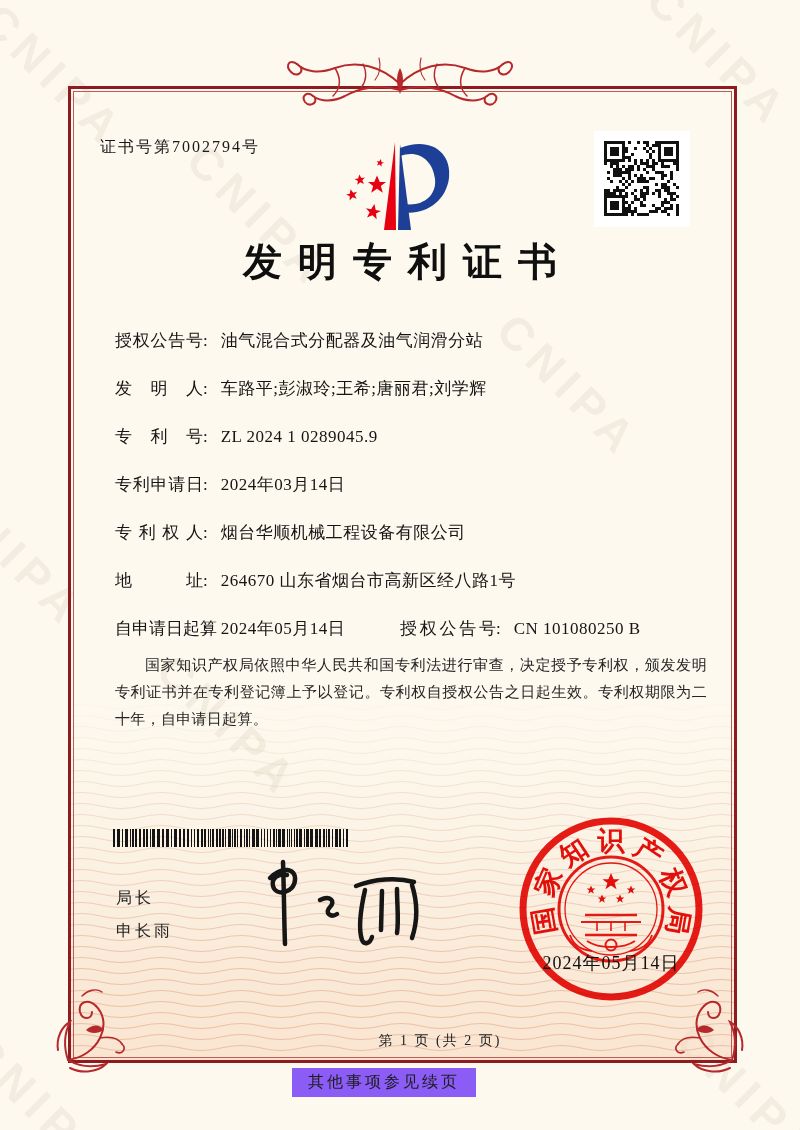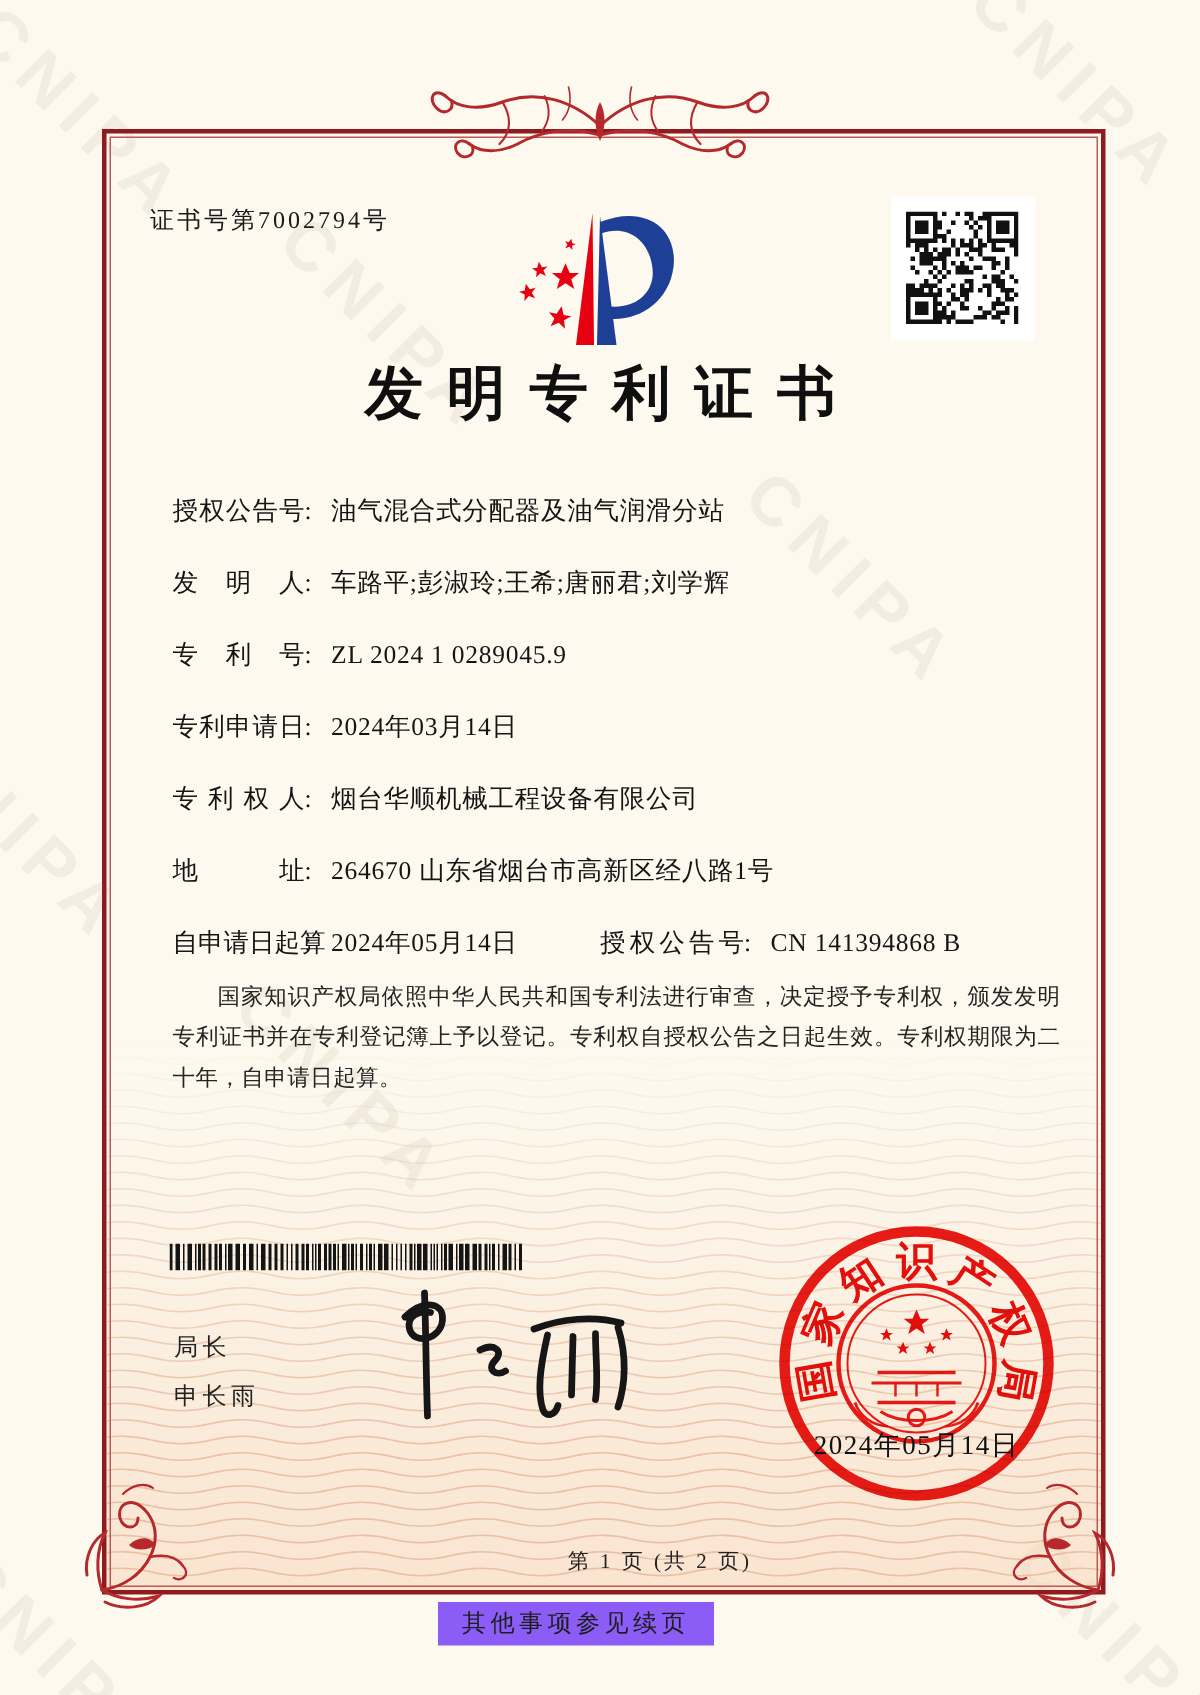--- a/index.html
+++ b/index.html
@@ -195,21 +195,21 @@
   </div>
   <div class="frow" style="top:521px;">
     <span class="flabel">专利权人</span><span>:</span><span class="fvalue">烟台华顺机械工程设备有限公司</span>
   </div>
   <div class="frow" style="top:569px;">
     <span class="flabel">地址</span><span>:</span><span class="fvalue">264670 山东省烟台市高新区经八路1号</span>
   </div>
   <div class="frow" style="top:617px;">
     <span class="flabel">自申请日起算</span><span>:</span><span class="fvalue">2024年05月14日</span>
     <span class="pair2">
-      <span class="flabel">授权公告号</span><span>:</span><span class="fvalue">CN 141394868 B</span>
+      <span class="flabel">授权公告号</span><span>:</span><span class="fvalue">CN 101080250 B</span>
     </span>
   </div>
 
   <div class="body-text">
     <p>国家知识产权局依照中华人民共和国专利法进行审查，决定授予专利权，颁发发明专利证书并在专利登记簿上予以登记。专利权自授权公告之日起生效。专利权期限为二十年，自申请日起算。</p>
   </div>
 
   <svg class="barcode" id="barcode-svg" width="238" height="18">
       <rect x="0" y="0" width="2" height="18" fill="#141414"></rect>
       <rect x="4" y="0" width="3" height="18" fill="#141414"></rect>

